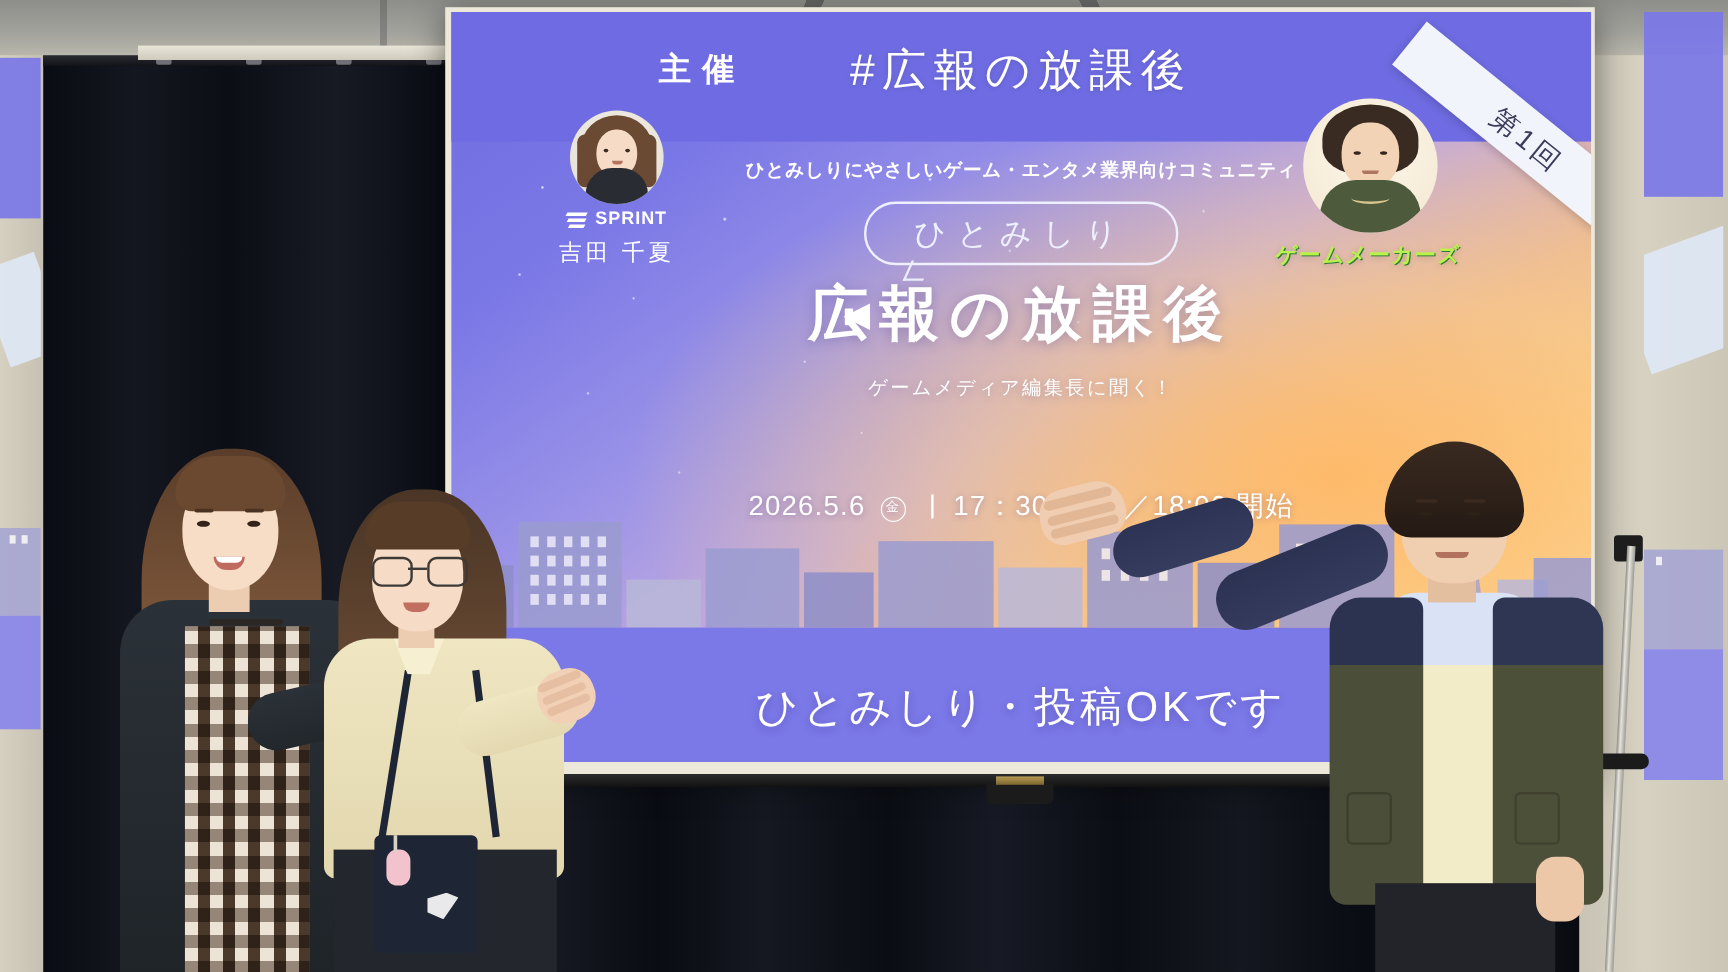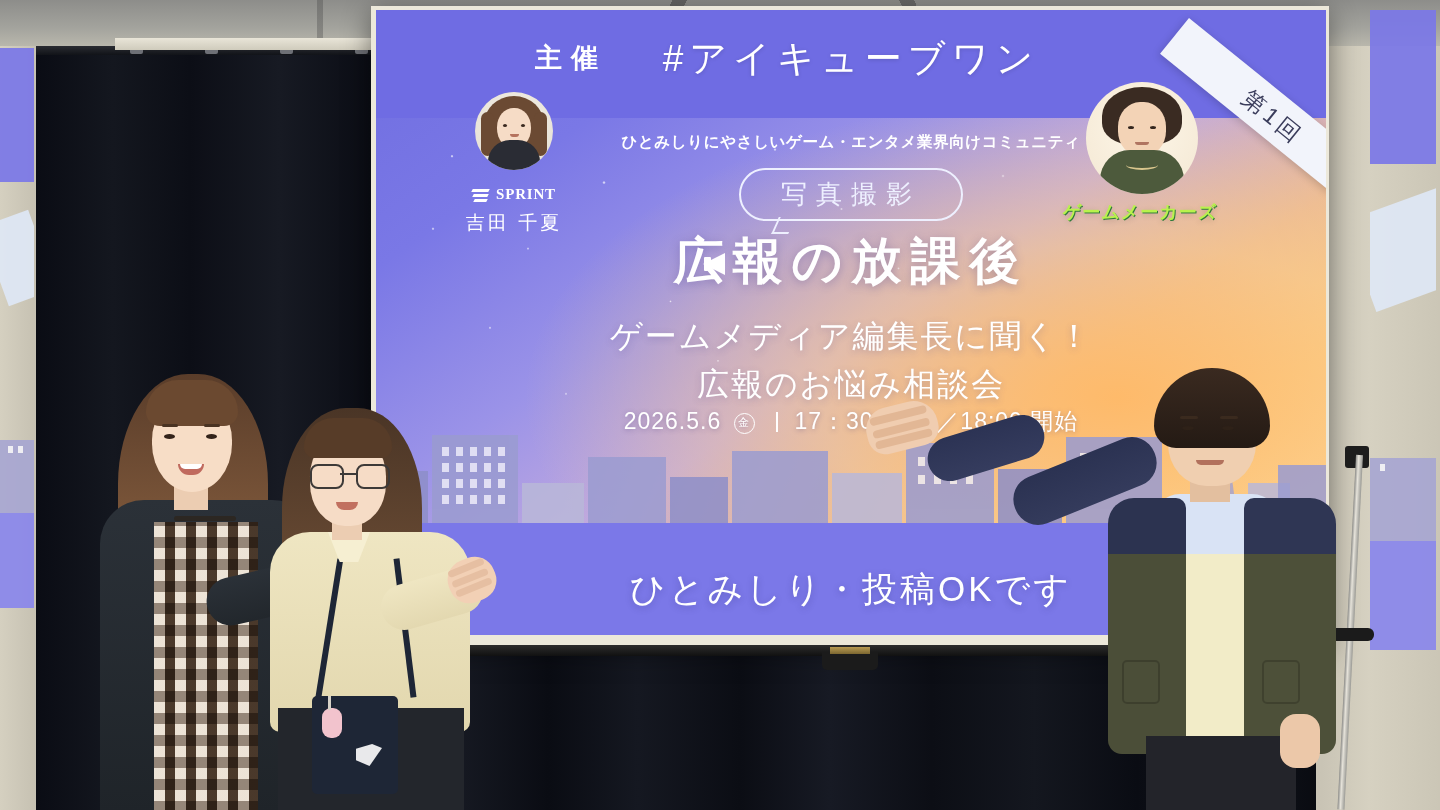--- a/index.html
+++ b/index.html
@@ -95,43 +95,43 @@
     font-size:26px;letter-spacing:9px;}
   .bubble:after{content:"";position:absolute;left:34px;bottom:-15px;width:15px;height:15px;
     border-left:2.5px solid #eef0ff;border-bottom:2.5px solid #eef0ff;
     transform:skewX(-24deg);background:transparent;}
   .maintitle{position:absolute;left:0;top:218px;width:100%;text-align:center;color:#fff;
     font-size:50px;font-weight:700;letter-spacing:9px;text-shadow:0 2px 10px rgba(70,60,140,.35);}
   .megaphone{position:absolute;left:50%;top:243px;margin-left:-148px;width:0;height:0;
     border-top:11px solid transparent;border-bottom:11px solid transparent;border-right:22px solid #fff;}
   .megaphone:after{content:"";position:absolute;left:1px;top:-7px;width:7px;height:14px;background:#fff;border-radius:1px;}
   .tagline{position:absolute;left:0;top:302px;width:100%;text-align:center;color:#fff;
-    font-size:32px;line-height:1.5;letter-spacing:2px;text-shadow:0 2px 7px rgba(80,70,140,.3);}
+    font-size:16px;line-height:1.5;letter-spacing:2px;text-shadow:0 2px 7px rgba(80,70,140,.3);}
   .datetime{position:absolute;left:0;top:396px;width:100%;text-align:center;color:#fff;
     font-size:23px;letter-spacing:1px;text-shadow:0 1px 5px rgba(60,50,120,.35);}
   .dt-kakko{display:inline-block;border:1.6px solid #fff;border-radius:50%;
     width:19px;height:19px;line-height:17px;font-size:11px;vertical-align:3px;margin:0 5px;}
   .dt-sep{display:inline-block;width:2px;height:20px;background:#fff;vertical-align:-3px;margin:0 9px;}
 
   
-  .host-head{position:absolute;left:80px;top:30px;width:230px;text-align:center;color:#fff;
+  .host-head{position:absolute;left:94px;top:30px;width:230px;text-align:center;color:#fff;
     font-size:27px;font-weight:700;letter-spacing:9px;}
   .person{position:absolute;text-align:center;}
   .avatar{width:78px;height:78px;border-radius:50%;overflow:hidden;position:relative;
     background:radial-gradient(circle at 50% 36%,#f2efe6,#e4ded2);margin:0 auto;}
   .av-hair{position:absolute;left:9px;top:4px;width:60px;height:56px;border-radius:50% 50% 42% 42%;background:#6b4a33;}
   .av-hair.b{background:#7b5338;}
   .av-face{position:absolute;left:22px;top:16px;width:34px;height:40px;border-radius:48%;background:#f6dcc6;}
   .av-eye{position:absolute;width:4px;height:3px;border-radius:50%;background:#3a2a20;top:32px;}
   .av-mouth{position:absolute;left:35px;top:42px;width:9px;height:3px;border-radius:0 0 6px 6px;background:#b5735e;}
   .av-body{position:absolute;left:13px;bottom:0;width:52px;height:30px;border-radius:22px 22px 0 0;background:#2a2c34;}
   .av-body.blue{background:#9fb8d6;}
   .av-side{position:absolute;top:20px;width:13px;height:44px;border-radius:8px;background:#6b4a33;}
-  .logo-row{margin-top:16px;display:flex;align-items:center;justify-content:center;gap:5px;color:#fff;
-    font-size:15px;font-weight:700;letter-spacing:.8px;font-family:Liberation Serif, serif;}
+  .logo-row{margin-top:4px;display:flex;align-items:center;justify-content:center;gap:5px;color:#fff;
+    font-size:15px;font-weight:700;letter-spacing:.8px;}
   .mark{width:19px;height:16px;position:relative;}
   .mark i{position:absolute;background:#fff;}
   .pname{margin-top:7px;color:#fff;font-size:19px;letter-spacing:3px;}
   .aiqve-sub{font-size:6px;letter-spacing:1px;display:block;text-align:center;opacity:.9;margin-top:-1px;}
 
   
   .guest-head{position:absolute;right:96px;top:34px;width:180px;text-align:center;color:#ffe24d;
     font-size:25px;font-weight:700;letter-spacing:7px;text-shadow:0 2px 5px rgba(160,90,20,.35);}
   .guest-av{position:absolute;right:128px;top:72px;width:112px;height:112px;border-radius:50%;
     overflow:hidden;background:radial-gradient(circle at 50% 40%,#fdf6e8,#f3e7d2);}
@@ -352,21 +352,21 @@
         <div class="tower" style="left:836px"></div>
         <div class="bld light" style="left:872px;width:42px;height:40px"></div>
         <div class="bld" style="left:902px;width:48px;height:58px"></div>
       </div>
 
       <div class="band-bottom"></div>
 
       <div class="ribbon"></div>
       <div class="ribbon-txt">第1回</div>
 
-      <div class="hashtag">#アイキューブワン</div>
+      <div class="hashtag">#広報の放課後</div>
       <div class="subtitle">ひとみしりにやさしいゲーム・エンタメ業界向けコミュニティ</div>
 
       <div class="host-head">主催</div>
 
       <div class="person" style="left:82px;top:82px;width:112px">
         <div class="avatar">
           <div class="av-hair"></div>
           <div class="av-side" style="left:6px"></div>
           <div class="av-side" style="left:59px"></div>
           <div class="av-face"></div>
@@ -392,27 +392,26 @@
         <div class="g-face"></div>
         <div class="g-eye" style="left:42px"></div>
           <div class="g-eye" style="left:64px"></div>
         <div class="g-mouth"></div>
         <div class="g-neck"></div>
         <div class="g-body"></div>
         <div class="g-chain"></div>
       </div>
       <div class="guest-logo">ゲームメーカーズ</div>
 
-      <div class="bubble">写真撮影</div>
+      <div class="bubble">ひとみしり</div>
       <div class="maintitle">広報の放課後</div>
       <div class="megaphone"></div>
 
       <div class="tagline">
         <span>ゲームメディア編集長に聞く！</span><br>
-        <span>広報のお悩み相談会</span>
       </div>
 
       <div class="datetime">
         <span>2026.5.6</span>
         <span class="dt-kakko">金</span>
         <span class="dt-sep"></span>
         <span>17：30 開場 ／18:00 開始</span>
       </div>
 
       <div class="photo-ok">ひとみしり・投稿OKです</div>

